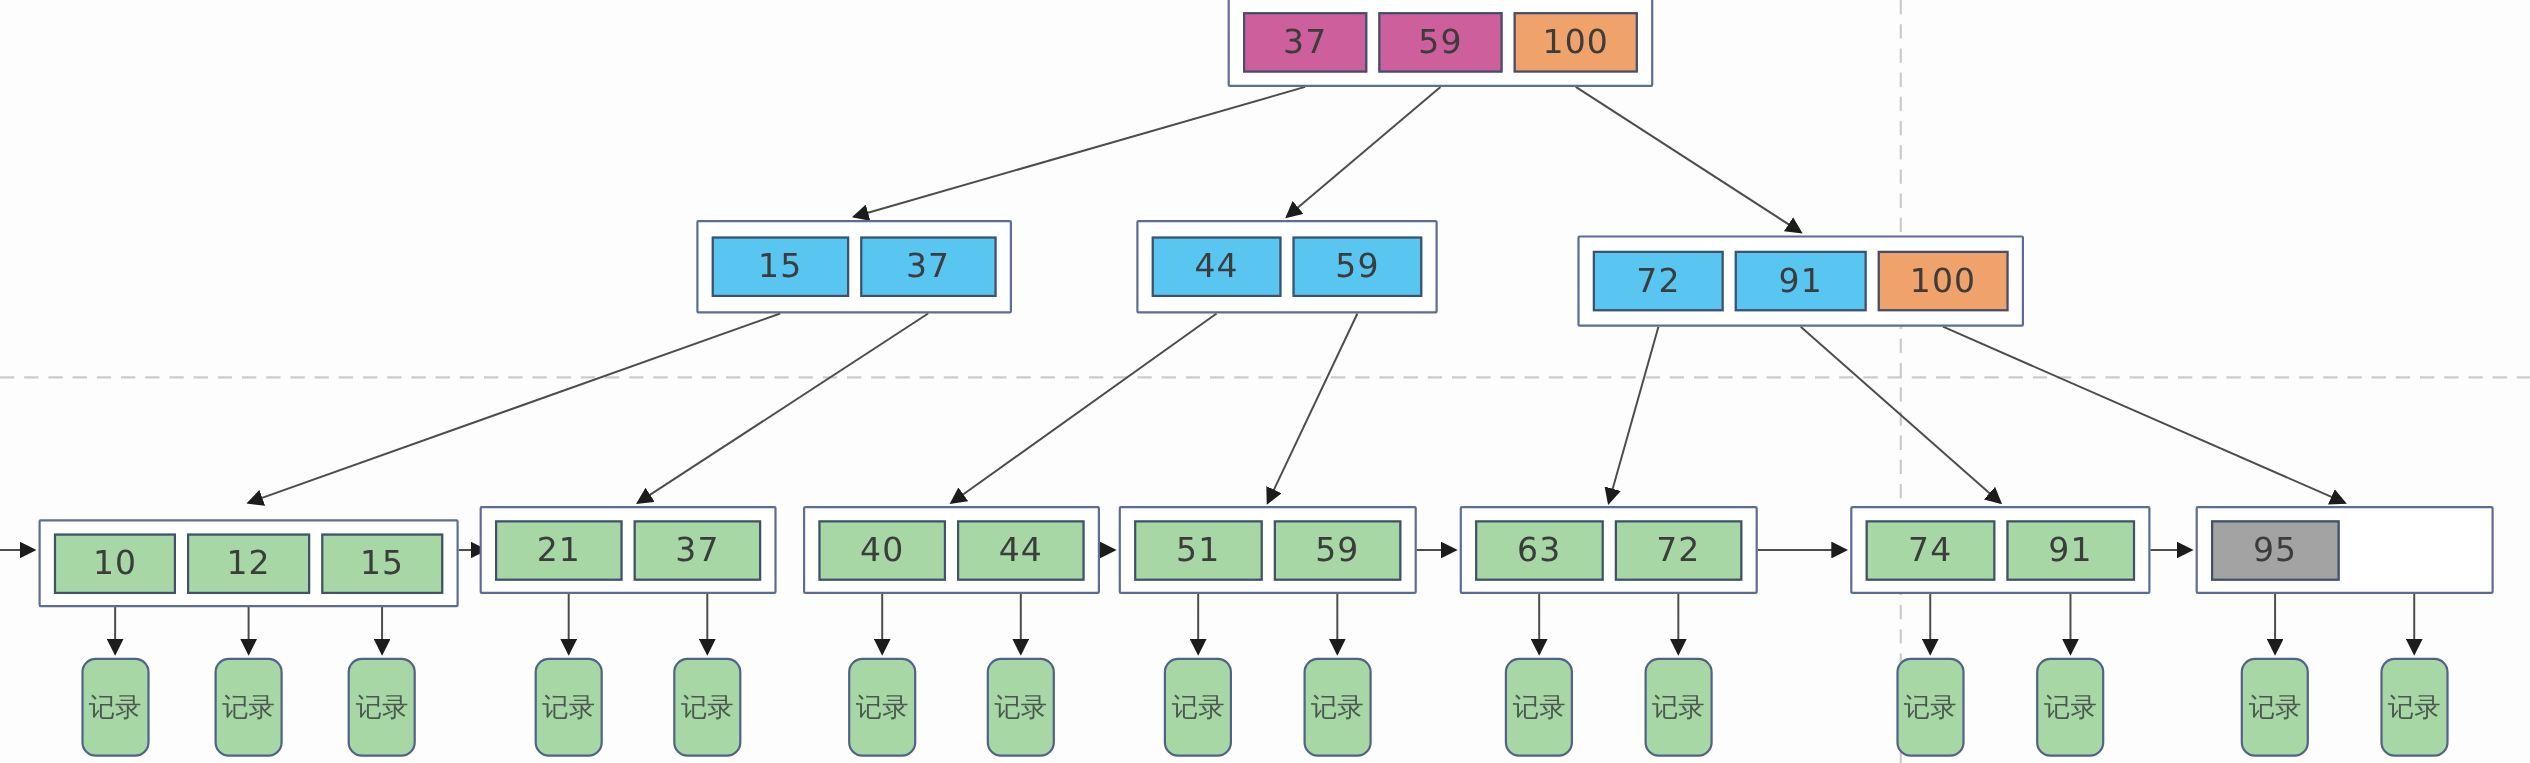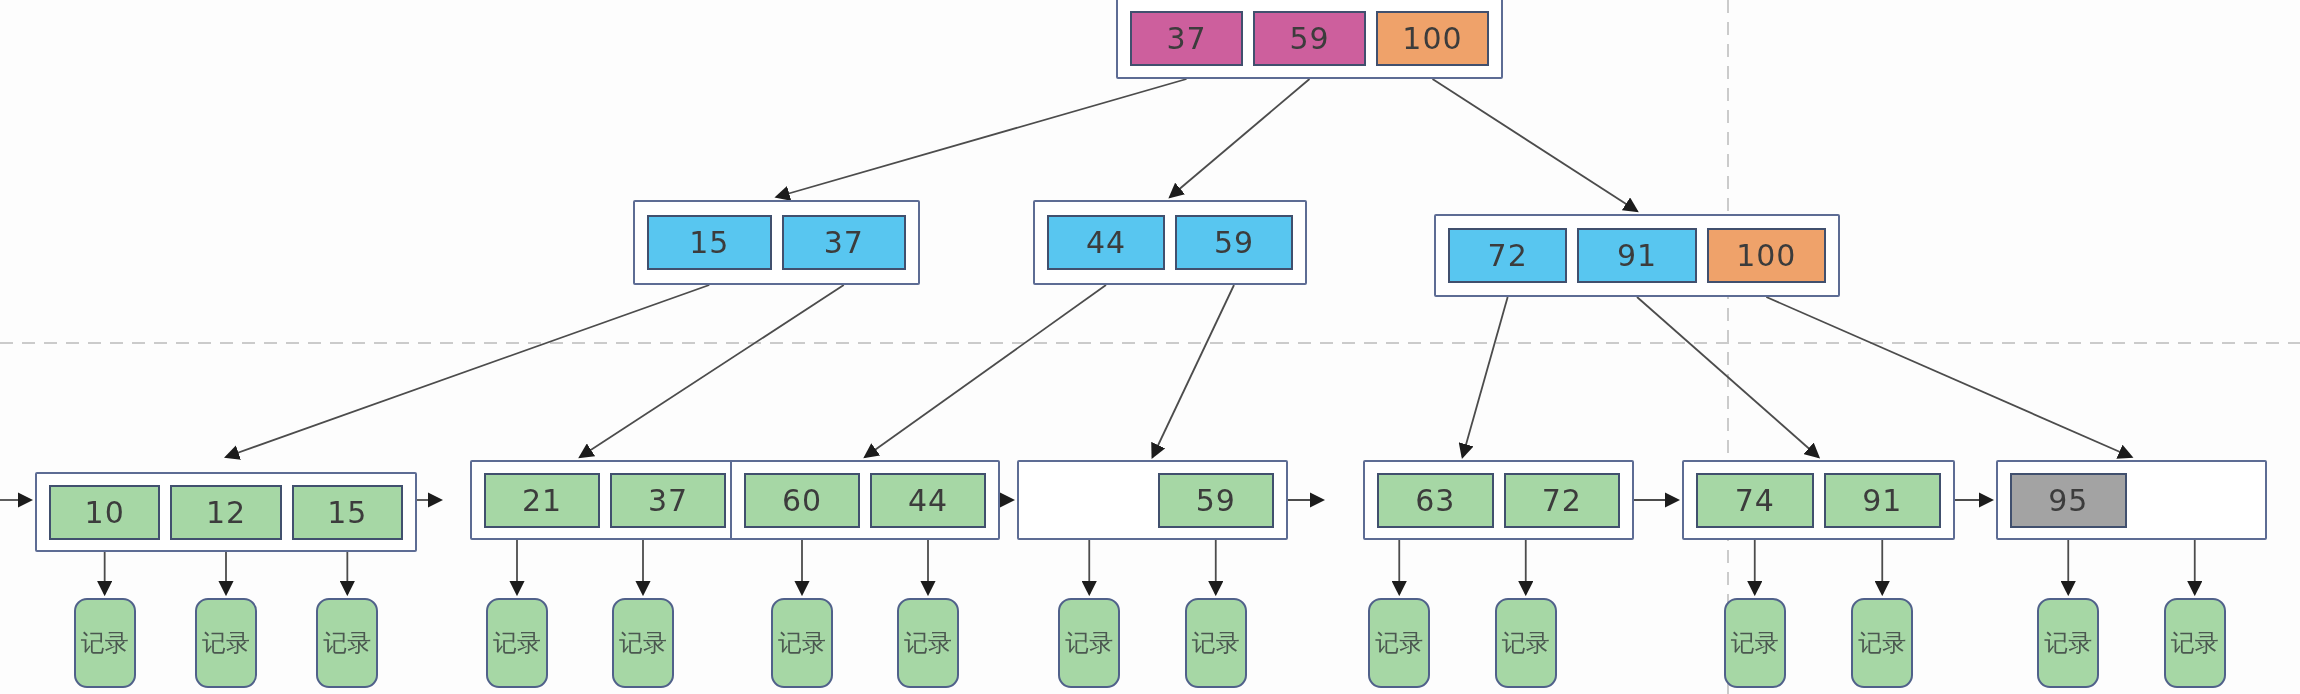--- a/index.html
+++ b/index.html
@@ -89,32 +89,33 @@
       <div class="node-box" style="left: 1434px; top: 214px; width: 406px; height: 83px;">
         <div class="cell" style="left: 12px; top: 12px; width: 119.333px; height: 55px; background: rgb(88, 198, 240);">72</div>
         <div class="cell" style="left: 141.333px; top: 12px; width: 119.333px; height: 55px; background: rgb(88, 198, 240);">91</div>
         <div class="cell" style="left: 270.667px; top: 12px; width: 119.333px; height: 55px; background: rgb(239, 162, 106);">100</div>
       </div>
       <div class="node-box" style="left: 35px; top: 460px; width: 382px; height: 80px; margin-top: 12px;">
         <div class="cell" style="left: 12px; top: 10.5px; width: 111.333px; height: 55px; background: rgb(166, 215, 165);">10</div>
         <div class="cell" style="left: 133.333px; top: 10.5px; width: 111.333px; height: 55px; background: rgb(166, 215, 165);">12</div>
         <div class="cell" style="left: 254.667px; top: 10.5px; width: 111.333px; height: 55px; background: rgb(166, 215, 165);">15</div>
       </div>
-      <div class="node-box" style="left: 470px; top: 460px; width: 270px; height: 80px;">
+      <div class="node-box" style="left: 436px; top: 460px; width: 270px; height: 80px;">
         <div class="cell" style="left: 12px; top: 10.5px; width: 116px; height: 55px; background: rgb(166, 215, 165);">21</div>
         <div class="cell" style="left: 138px; top: 10.5px; width: 116px; height: 55px; background: rgb(166, 215, 165);">37</div>
       </div>
       <div class="node-box" style="left: 730px; top: 460px; width: 270px; height: 80px;">
-        <div class="cell" style="left: 12px; top: 10.5px; width: 116px; height: 55px; background: rgb(166, 215, 165);">60</div>
+        <div class="cell" style="left: 12px; top: 10.5px; width: 116px; height: 55px; background: rgb(166, 215, 165);">40</div>
         <div class="cell" style="left: 138px; top: 10.5px; width: 116px; height: 55px; background: rgb(166, 215, 165);">44</div>
       </div>
       <div class="node-box" style="left: 1017px; top: 460px; width: 271px; height: 80px;">
+        <div class="cell" style="left: 12px; top: 10.5px; width: 116.5px; height: 55px; background: rgb(166, 215, 165);">51</div>
         <div class="cell" style="left: 138.5px; top: 10.5px; width: 116.5px; height: 55px; background: rgb(166, 215, 165);">59</div>
       </div>
-      <div class="node-box" style="left: 1327px; top: 460px; width: 271px; height: 80px; margin-left: 36px;">
+      <div class="node-box" style="left: 1327px; top: 460px; width: 271px; height: 80px;">
         <div class="cell" style="left: 12px; top: 10.5px; width: 116.5px; height: 55px; background: rgb(166, 215, 165);">63</div>
         <div class="cell" style="left: 138.5px; top: 10.5px; width: 116.5px; height: 55px; background: rgb(166, 215, 165);">72</div>
       </div>
       <div class="node-box" style="left: 1682px; top: 460px; width: 273px; height: 80px;">
         <div class="cell" style="left: 12px; top: 10.5px; width: 117.5px; height: 55px; background: rgb(166, 215, 165);">74</div>
         <div class="cell" style="left: 139.5px; top: 10.5px; width: 117.5px; height: 55px; background: rgb(166, 215, 165);">91</div>
       </div>
       <div class="node-box" style="left: 1996px; top: 460px; width: 271px; height: 80px;">
         <div class="cell" style="left: 12px; top: 10.5px; width: 116.5px; height: 55px; background: #a3a3a3;">95</div>
       </div>

